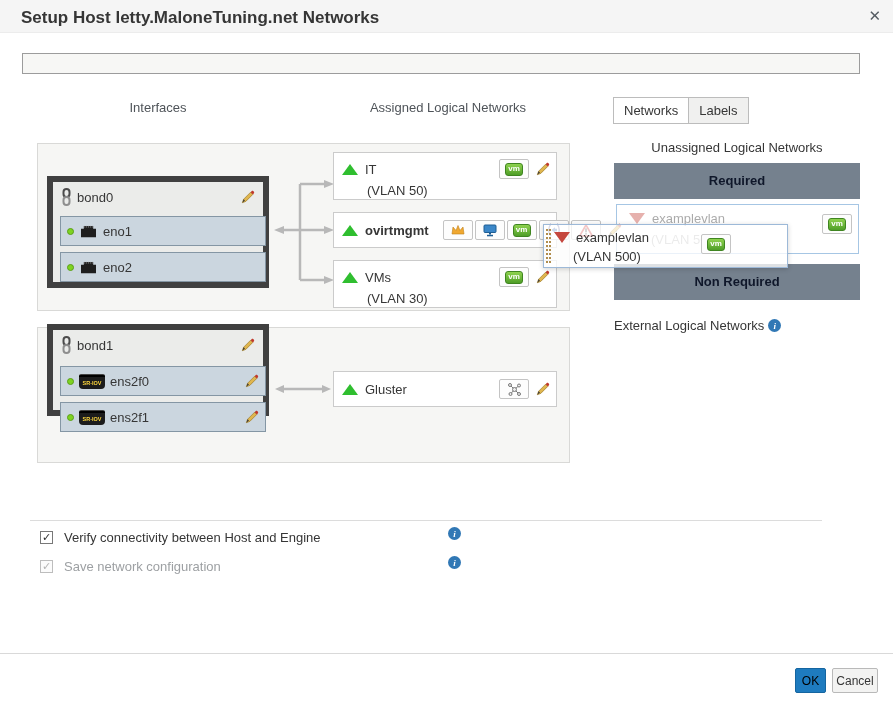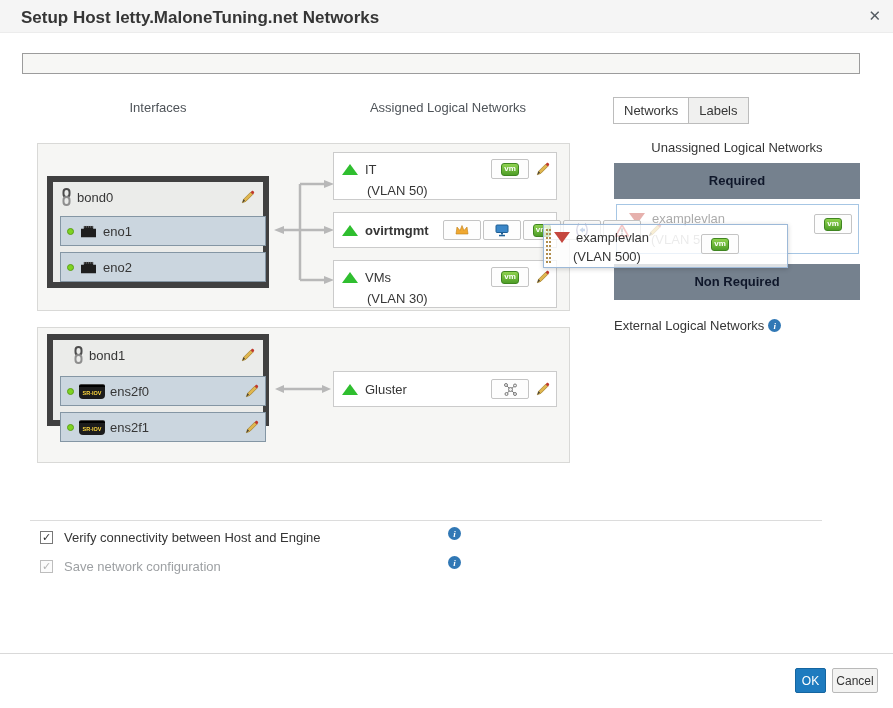--- a/index.html
+++ b/index.html
@@ -40,38 +40,38 @@
   .faded { opacity:.42; }
   .external-label { position:absolute; left:614px; top:318px; display:flex; align-items:center; gap:4px; }
 
   
   .row-panel { position:absolute; left:37px; width:533px; background:#f6f6f4; border:1px solid #d9d9d7; }
   .row-panel-1 { top:143px; height:168px; }
   .row-panel-2 { top:327px; height:136px; }
 
   .bond-box { position:absolute; width:222px; background:#ebecea; border:6px solid #404040; }
   .bond-box-0 { left:47px; top:176px; height:112px; }
-  .bond-box-1 { left:47px; top:334px; height:92px;padding-left:12px; }
+  .bond-box-1 { left:47px; top:324px; height:92px; }
   .bond-header { display:flex; align-items:center; height:30px; padding:0 8px; gap:5px; }
   .bond-header .spacer { flex:1; }
   .nic-row { position:absolute; left:7px; width:206px; height:30px; background:#cbd6df;
              border:1px solid #8496a4; display:flex; align-items:center; padding:0 6px; gap:5px; }
   .nic-row .spacer { flex:1; }
 
   
   .net-box { position:absolute; left:333px; width:224px; background:#fff; border:1px solid #cbcbcb; }
   .net-line1 { display:flex; align-items:center; gap:7px; padding:6px 6px 0 8px; }
   .net-line1 .spacer { flex:1; }
   .net-line2 { padding:4px 0 0 33px; }
   .net-single { display:flex; align-items:center; gap:7px; height:100%; padding:0 6px 0 8px; }
   .net-single .spacer { flex:1; }
   .bold { font-weight:bold; }
 
   
-  .badge-cell { width:38px; height:20px; background:#fdfdfd; border:1px solid #c4c4c4; border-radius:2px;
+  .badge-cell { width:30px; height:20px; background:#fdfdfd; border:1px solid #c4c4c4; border-radius:2px;
                 display:inline-flex; align-items:center; justify-content:center; flex:0 0 auto; }
   .icon-strip { display:flex; gap:2px; }
   .vm-badge { display:inline-flex; align-items:center; justify-content:center;
               width:18px; height:13px; border-radius:3px; color:#fff; font-weight:bold; font-size:8px;
               background:linear-gradient(#8ed24e,#4f9e28); border:1px solid #3f8520; line-height:1; }
   .tri-up { width:0; height:0; border-left:8px solid transparent; border-right:8px solid transparent;
             border-bottom:11px solid #2fbe2f; flex:0 0 auto; }
   .tri-down { width:0; height:0; border-left:8px solid transparent; border-right:8px solid transparent;
               border-top:11px solid #c5473e; flex:0 0 auto; }
   .status-dot { width:7px; height:7px; border-radius:50%; background:#7ed321; border:1px solid #5a9e18; flex:0 0 auto; }
@@ -106,21 +106,21 @@
   .checkbox.disabled { border-color:#bdbdbd; color:#b3b3b3; background:#fbfbfb; }
   .opt-label-disabled { color:#9da0a3; }
   .opt-info-1 { position:absolute; left:448px; top:527px; }
   .opt-info-2 { position:absolute; left:448px; top:556px; }
 
   
   .footer-divider { position:absolute; left:0; top:653px; width:893px; height:1px; background:#d9d9d9; }
   .btn { position:absolute; top:668px; height:25px; border-radius:2px; font-size:12px;
          display:inline-flex; align-items:center; justify-content:center; cursor:pointer;
          font-family:"Liberation Sans",sans-serif; }
-  .btn-ok { left:795px; width:31px; background:#1e7bbf; border:1px solid #1565a0; color:#ffffff; }
+  .btn-ok { left:795px; width:31px; background:#1e7bbf; border:1px solid #1565a0; color:#000000; }
   .btn-cancel { left:832px; width:46px; background:#f3f3f2; border:1px solid #b9b9b9; color:#363636; }
 </style>
 </head>
 <body>
 
 <div class="dialog">
 
   <div class="titlebar">
     <span class="title">Setup Host letty.MaloneTuning.net Networks</span>
     <span class="close-btn">✕</span>

